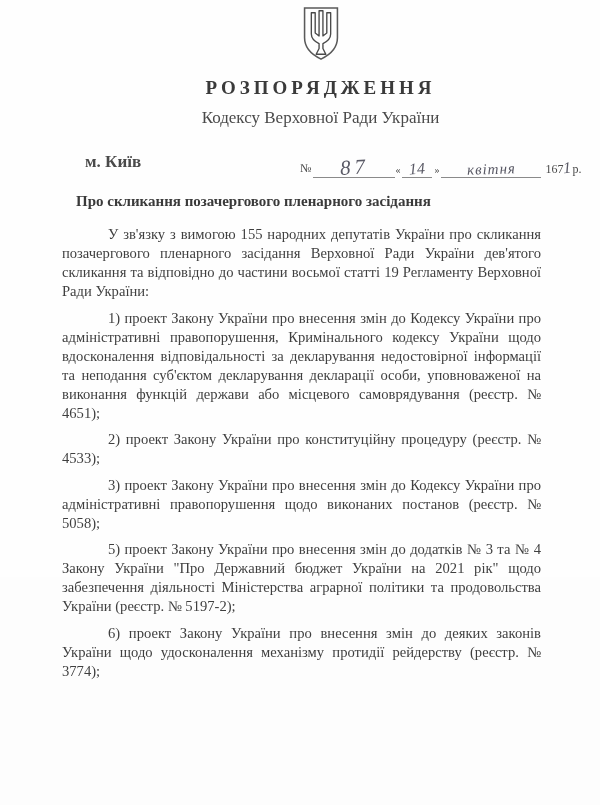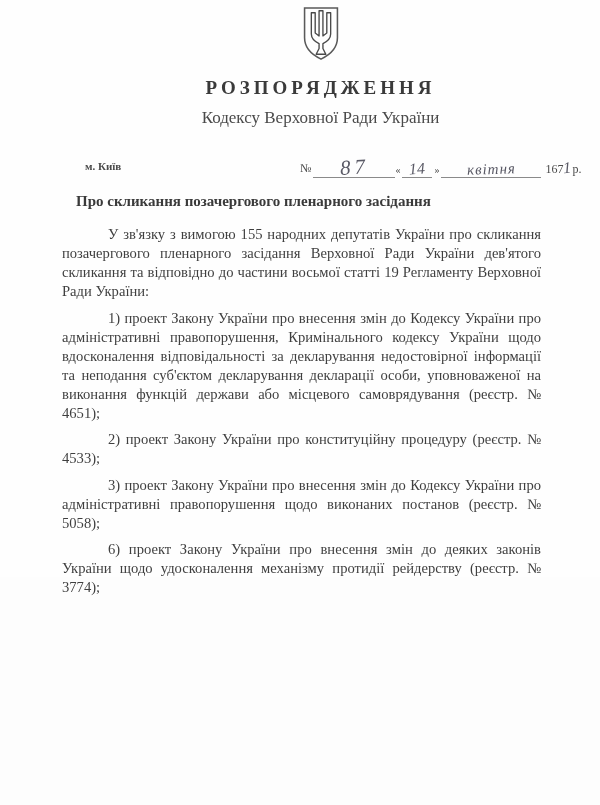--- a/index.html
+++ b/index.html
@@ -29,21 +29,21 @@
     font-size:17px; color:#4a4a4a;
   }
   
   .meta-row{
     position:relative;
     height:32px;
     margin-top:18px;
   }
   .meta-city{
     position:absolute; left:23px; bottom:6px;
-    font-size:11px; font-weight:bold; color:#4a4a4a;
+    font-size:17px; font-weight:bold; color:#4a4a4a;
   }
   .meta-right{
     position:absolute; left:238px; bottom:0;
     display:flex; align-items:flex-end;
   }
   .meta-label{ font-size:12px; color:#4a4a4a; padding-bottom:2px;}
   .blank{
     border-bottom:1px solid #8a8a8a;
     text-align:center;
     line-height:1;
@@ -109,17 +109,18 @@
 
   <div class="subject">
     <div>Про скликання позачергового пленарного засідання</div>
   </div>
 
   <div class="body-text">
     <p>У зв'язку з вимогою 155 народних депутатів України про скликання позачергового пленарного засідання Верховної Ради України дев'ятого скликання та відповідно до частини восьмої статті 19 Регламенту Верховної Ради України:</p>
     <p>1) проект Закону України про внесення змін до Кодексу України про адміністративні правопорушення, Кримінального кодексу України щодо вдосконалення відповідальності за декларування недостовірної інформації та неподання суб'єктом декларування декларації особи, уповноваженої на виконання функцій держави або місцевого самоврядування (реєстр. № 4651);</p>
     <p>2) проект Закону України про конституційну процедуру (реєстр. № 4533);</p>
     <p>3) проект Закону України про внесення змін до Кодексу України про адміністративні правопорушення щодо виконаних постанов (реєстр. № 5058);</p>
+    <p>5) проект Закону України про внесення змін до додатків № 3 та № 4 Закону України "Про Державний бюджет України на 2021 рік" щодо забезпечення діяльності Міністерства аграрної політики та продовольства України (реєстр. № 5197-2);</p>
     <p>6) проект Закону України про внесення змін до деяких законів України щодо удосконалення механізму протидії рейдерству (реєстр. № 3774);</p>
 
   </div>
 
 </div>
 
 </body></html>

